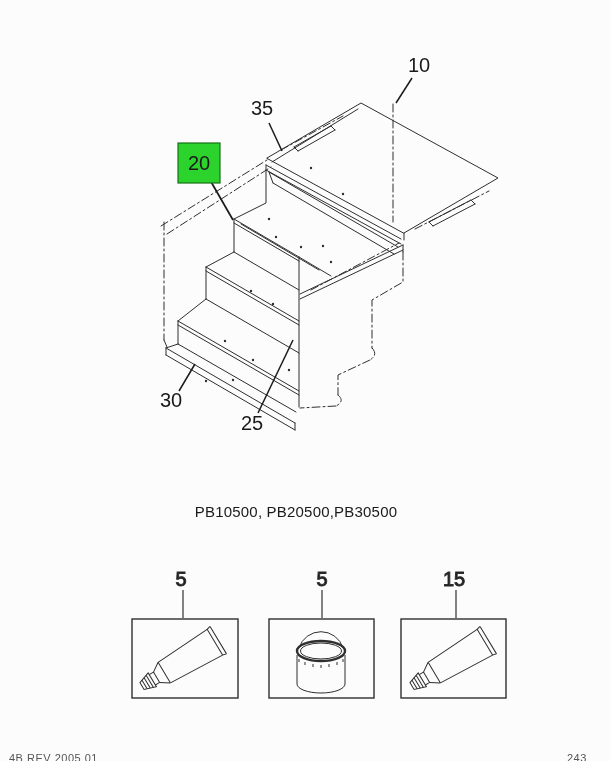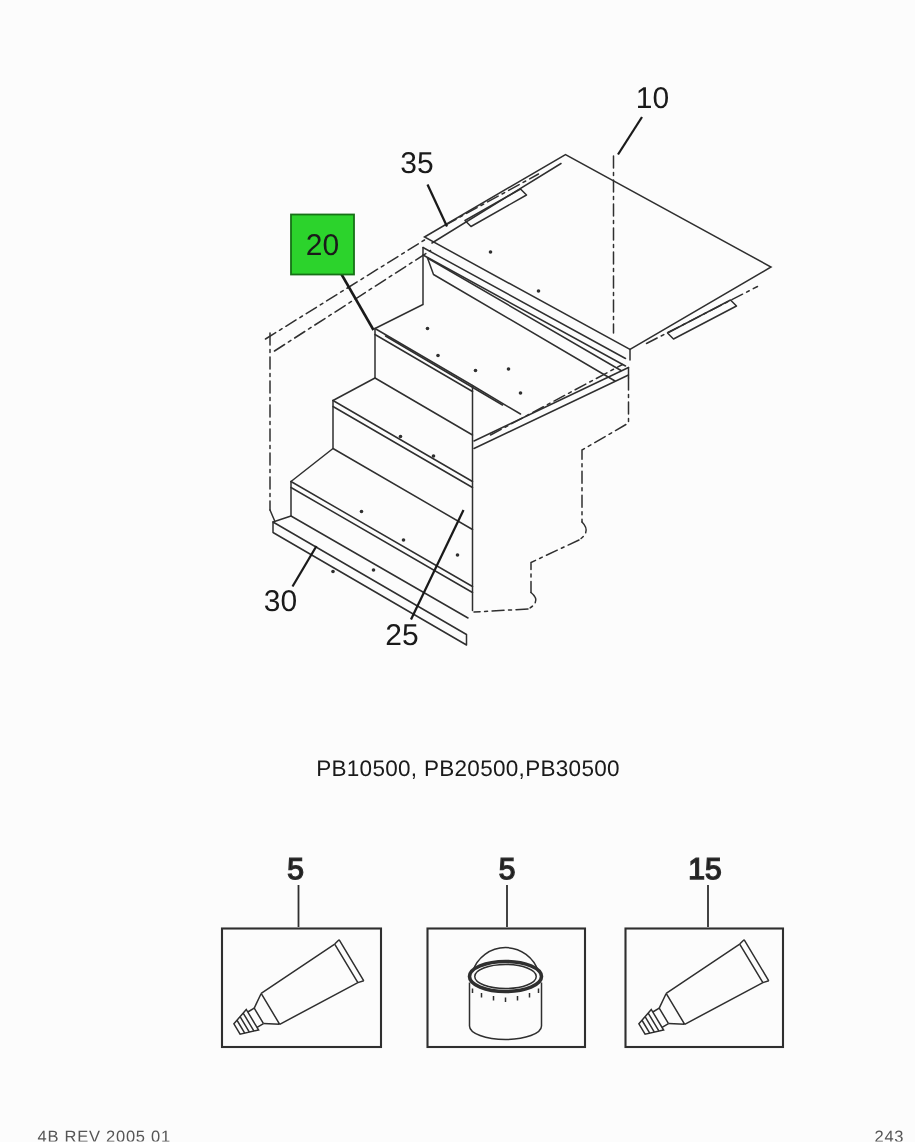--- a/index.html
+++ b/index.html
@@ -2,21 +2,21 @@
 <html><head>
 <meta charset="utf-8">
 <style>
   html,body{margin:0;padding:0;}
   body{
     width:610px;height:761px;overflow:hidden;position:relative;
     background:#fcfcfc;
     font-family:"Liberation Sans", sans-serif;
     color:#1a1a1a;
   }
-  #stage{position:absolute;left:17px;top:0;width:579px;height:761px;}
+  #stage{position:absolute;left:1px;top:0;width:579px;height:761px;}
   svg text{fill:#1a1a1a;}
   .callout{font-size:20px;}
   .caption{font-size:15px;letter-spacing:0.2px;}
   .kitlabel{font-size:20px;}
   .footer{
     position:absolute;top:752px;font-size:11px;color:#555;
     white-space:nowrap;letter-spacing:0.5px;
   }
   .footer.left{left:8px;}
   .footer.right{left:566px;}

